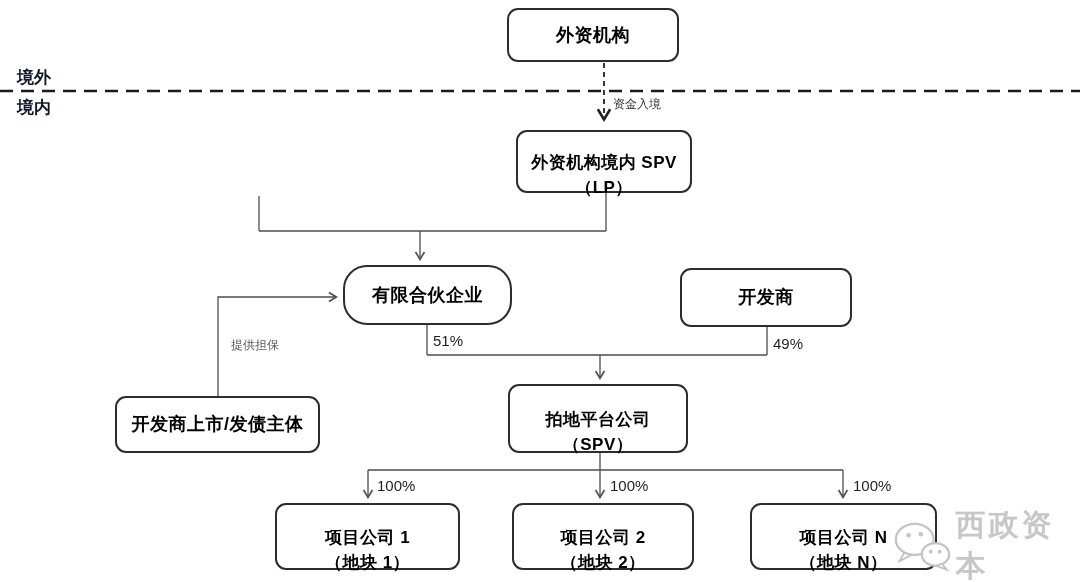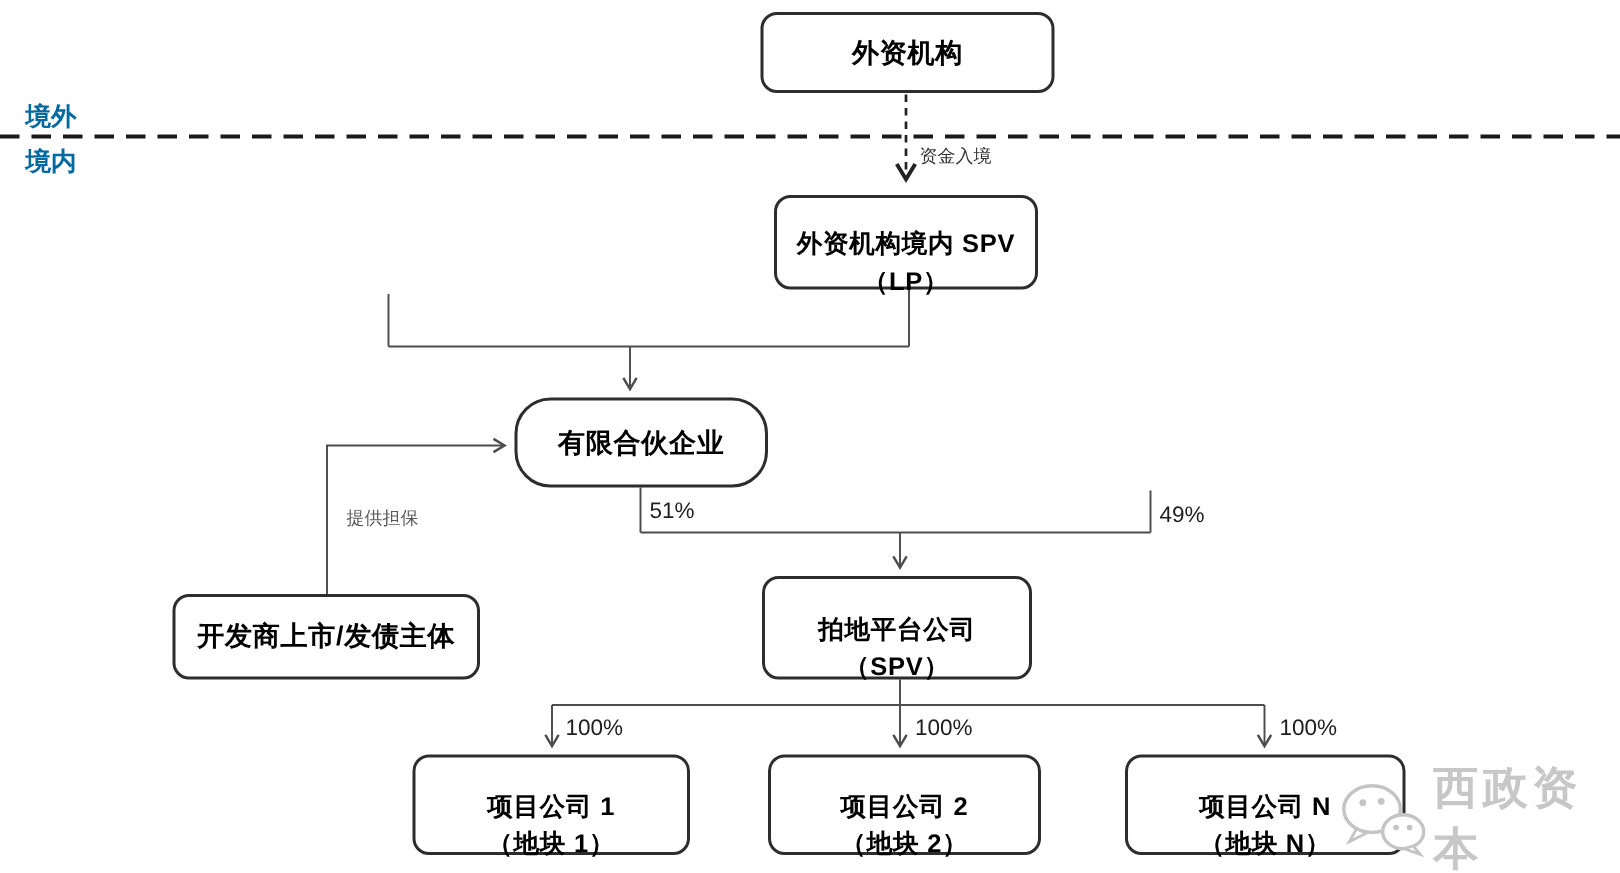--- a/index.html
+++ b/index.html
@@ -13,21 +13,21 @@
     border:2.4px solid #2d2d2d;border-radius:11px;
     display:flex;align-items:center;justify-content:center;text-align:center;
     z-index:2;
   }
   .node-label{
     white-space:pre-line;font-weight:bold;color:#000;
     font-size:18px;line-height:25px;letter-spacing:0.5px;
   }
   .node.small .node-label{font-size:17px;margin-top:26px;}
   .region-label{
-    position:absolute;font-weight:bold;font-size:17px;color:#0369a1;z-index:2;
+    position:absolute;font-weight:bold;font-size:17px;color:#0f172a;z-index:2;
   }
   .edge-label{
     position:absolute;font-size:12px;color:#333333;z-index:2;background:transparent;
   }
   .edge-label.pct{font-size:15px;color:#1f1f1f;}
   .edge-label.muted{color:#595959;}
   .watermark{
     position:absolute;left:893px;top:505px;display:flex;align-items:center;z-index:3;
   }
   .watermark-text{
@@ -63,34 +63,37 @@
 
     <path d="M600,453 V470 M368,470 H843" stroke="#4d4d4d" stroke-width="1.3" fill="none"></path>
     <path d="M368,470 V497" stroke="#4d4d4d" stroke-width="1.3" fill="none" marker-end="url(#arr)"></path>
     <path d="M600,470 V497" stroke="#4d4d4d" stroke-width="1.3" fill="none" marker-end="url(#arr)"></path>
     <path d="M843,470 V497" stroke="#4d4d4d" stroke-width="1.3" fill="none" marker-end="url(#arr)"></path>
   </svg>
 
   <div class="region-label" style="left:17px;top:66px;">境外</div>
   <div class="region-label" style="left:17px;top:96px;">境内</div>
 
-  <div class="node" style="left:507px;top:8px;width:196px;height:54px;">
+  <div class="node" style="left:507px;top:8px;width:172px;height:54px;">
     <span class="node-label">外资机构</span>
   </div>
 
 
   <div class="node small" style="left:516px;top:130px;width:176px;height:63px;">
     <span class="node-label">外资机构境内 SPV
 （LP）</span>
   </div>
 
   <div class="node" style="left:343px;top:265px;width:169px;height:60px;border-radius:24px;">
     <span class="node-label">有限合伙企业</span>
   </div>
 
+  <div class="node" style="left:680px;top:268px;width:172px;height:59px;">
+    <span class="node-label">开发商</span>
+  </div>
 
   <div class="node" style="left:115px;top:396px;width:205px;height:57px;">
     <span class="node-label">开发商上市/发债主体</span>
   </div>
 
   <div class="node small" style="left:508px;top:384px;width:180px;height:69px;">
     <span class="node-label">拍地平台公司
 （SPV）</span>
   </div>
 

